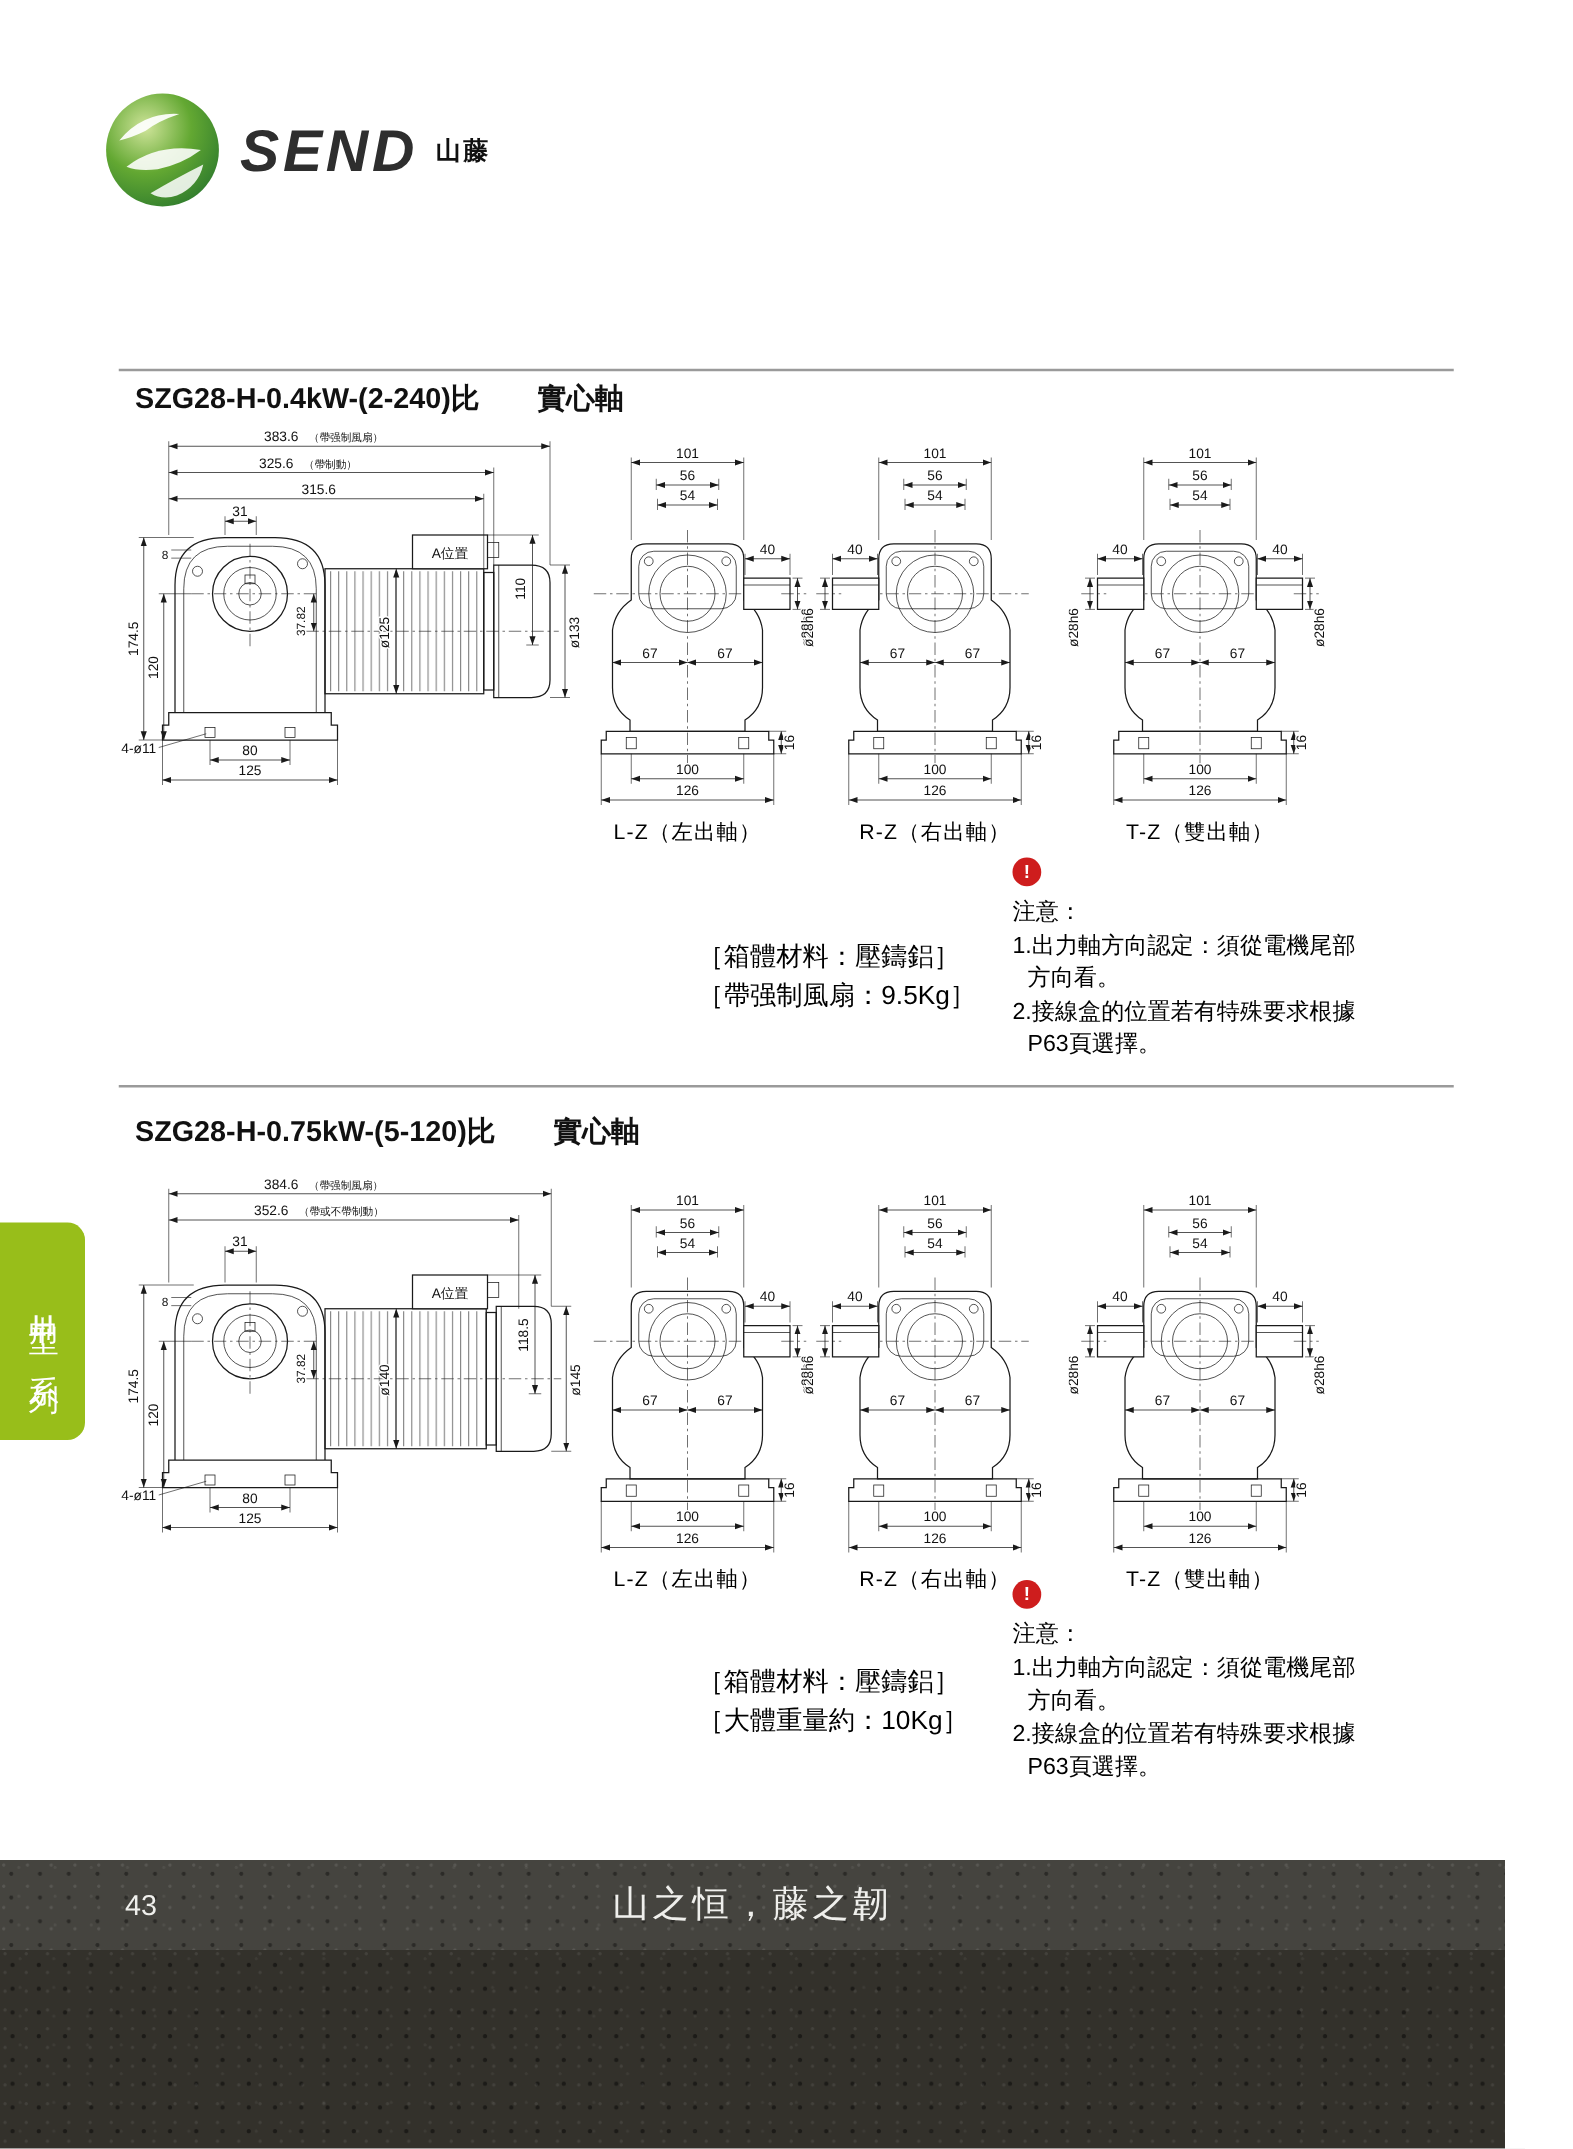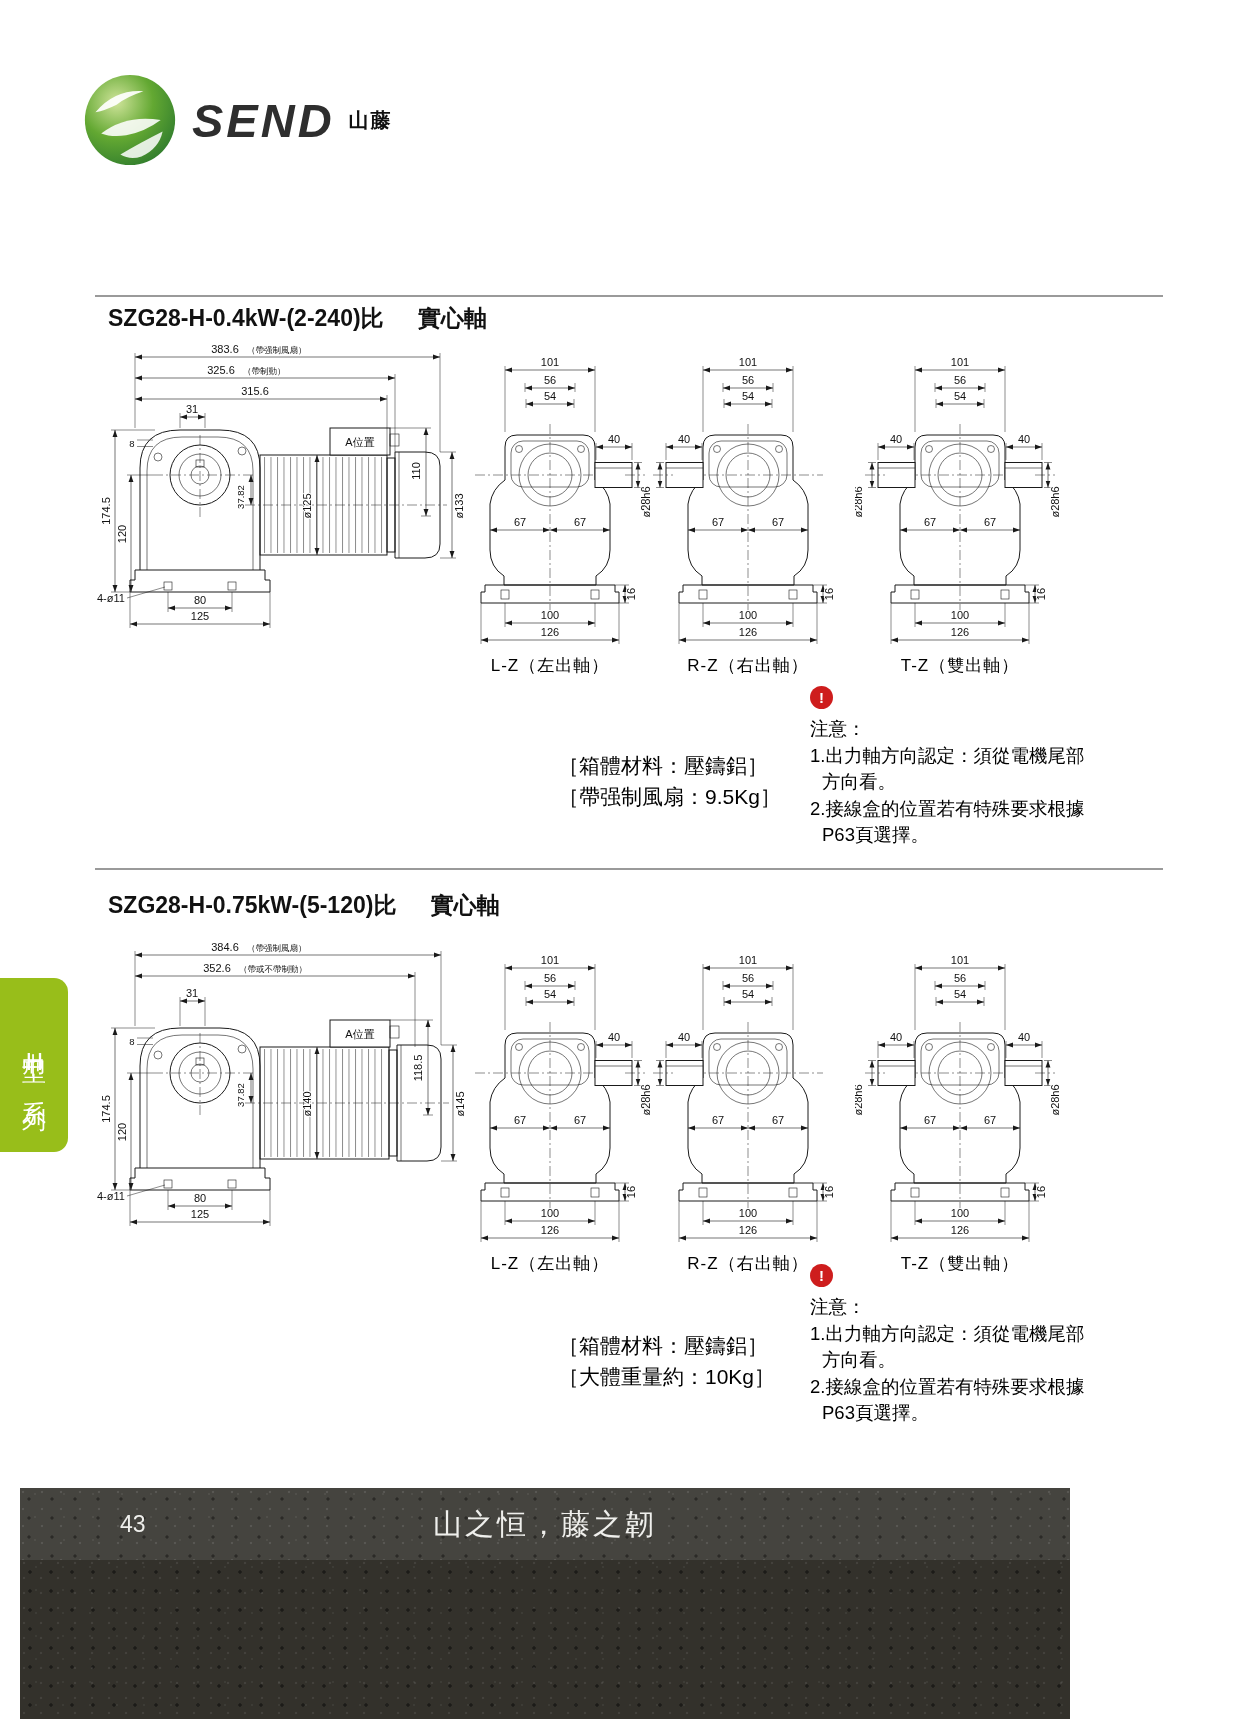--- a/index.html
+++ b/index.html
@@ -9,38 +9,38 @@
   .abs { position:absolute; }
 
   
   .logo { position:absolute; left:82px; top:72px; display:flex; align-items:center; gap:14px; }
   .brand { font-size:47px; font-weight:bold; font-style:italic; color:#2e2e2e; letter-spacing:3px; }
   .brand-cn { font-size:20px; font-weight:bold; color:#101010; letter-spacing:2px; }
 
   .main-title { position:absolute; left:108px; top:238px; font-size:27px; color:#414141; letter-spacing:1px; }
   .rule { position:absolute; left:95px; width:1068px; height:2px; background:#9a9a9a; }
   .sec-title { position:absolute; left:108px; font-size:23px; color:#111; }
-  .sec-title .shaft { font-weight:bold; margin-left:28px; }
+  .sec-title .shaft { font-weight:bold; margin-left:40px; }
 
   .row { position:absolute; left:95px; width:1070px; height:345px; }
   .vlabel { position:absolute; top:314px; width:210px; text-align:center; font-size:17px; color:#000; letter-spacing:1px; }
 
   .notes { position:absolute; font-size:21px; color:#000; line-height:31px; }
 
   .warn { position:absolute; width:340px; font-size:18.5px; color:#000; }
   .warn .icon { width:23px; height:23px; border-radius:50%; background:#ce1d1d; color:#fff;
                 font-weight:bold; text-align:center; line-height:23px; font-size:15px; margin-bottom:7px; }
   .warn .wline { line-height:26.5px; }
   .warn .indent { padding-left:12px; }
 
   .side-tab { position:absolute; left:0; top:978px; width:68px; height:174px; background:#98be1a;
               border-radius:0 14px 14px 0; display:flex; align-items:center; justify-content:center; }
   .side-tab span { writing-mode:vertical-rl; text-orientation:upright; color:#fff; font-size:24px; letter-spacing:7px; }
 
-  .footer { position:absolute; left:0; top:1488px; width:1050px; height:231px;margin-left:20px; }
+  .footer { position:absolute; left:0; top:1488px; width:1204px; height:231px; }
   .f-top { position:relative; height:72px; background-color:#45443f;
     background-image:
       radial-gradient(circle at 3px 4px, rgba(255,255,255,.10) 1px, transparent 1.6px),
       radial-gradient(circle at 9px 11px, rgba(0,0,0,.38) 1.3px, transparent 1.9px),
       radial-gradient(circle at 15px 6px, rgba(255,255,255,.06) 1px, transparent 1.5px);
     background-size:19px 17px, 23px 19px, 29px 23px; }
   .f-bottom { height:159px; background-color:#33312b;
     background-image:
       radial-gradient(circle at 4px 3px, rgba(255,255,255,.08) 1px, transparent 1.6px),
       radial-gradient(circle at 10px 12px, rgba(0,0,0,.45) 1.4px, transparent 2px),

